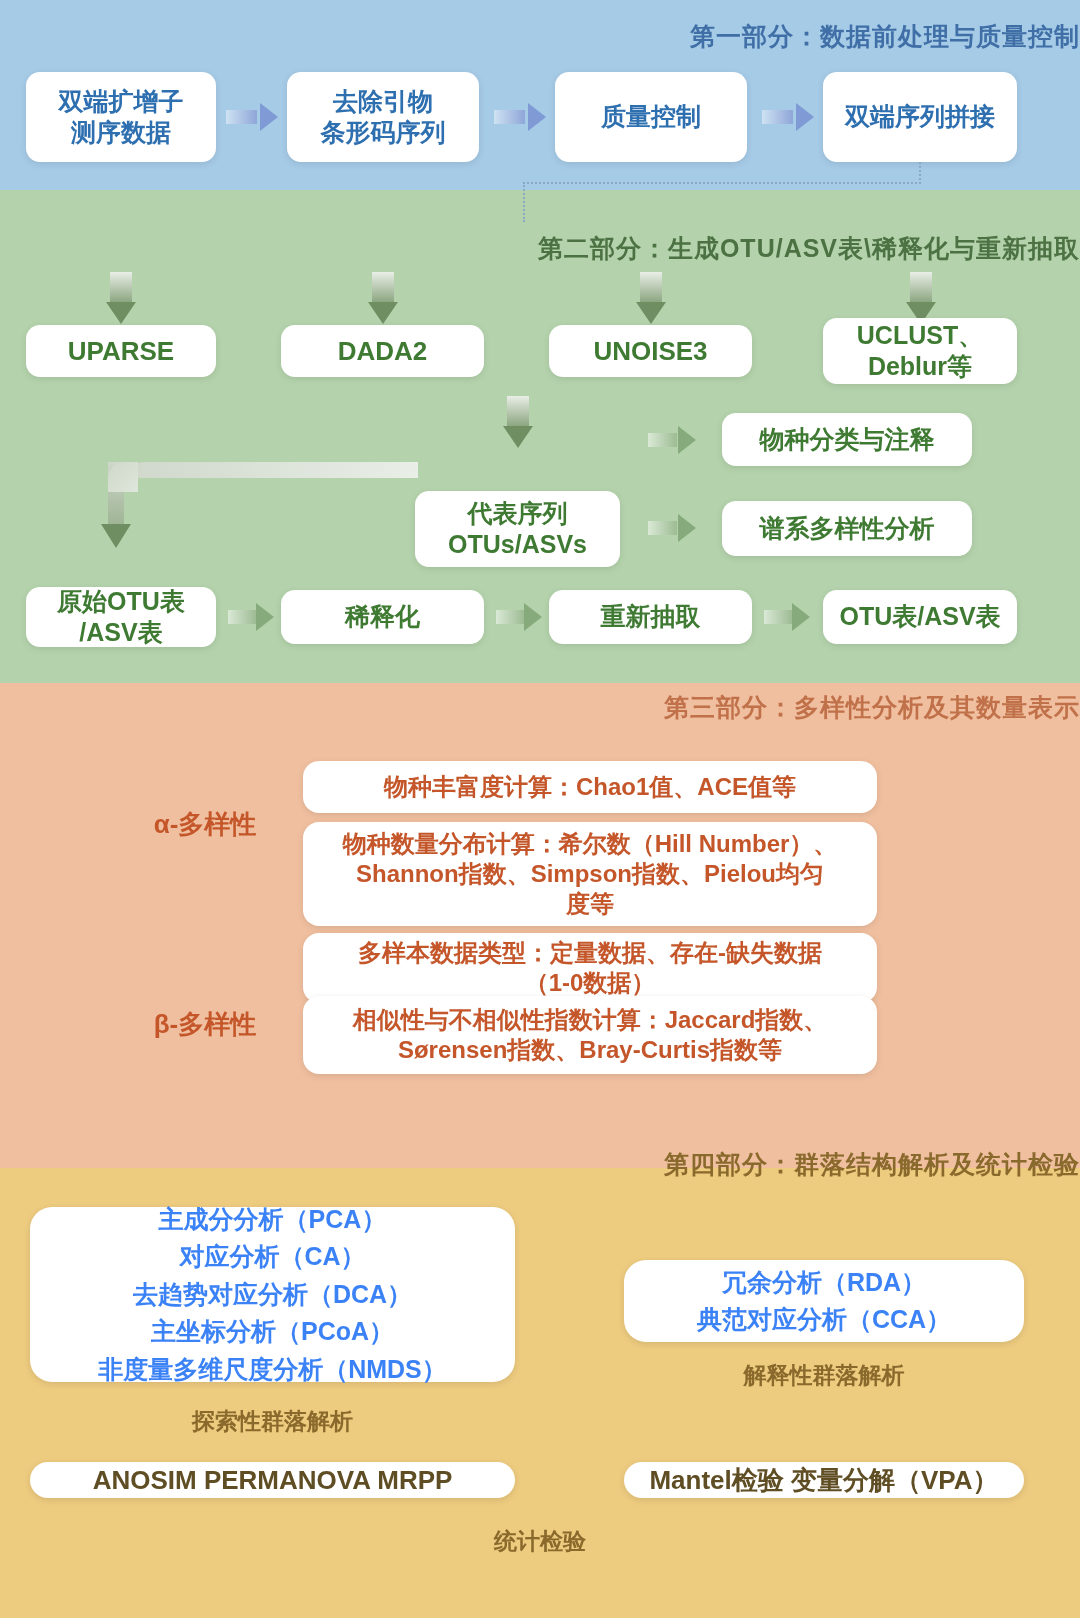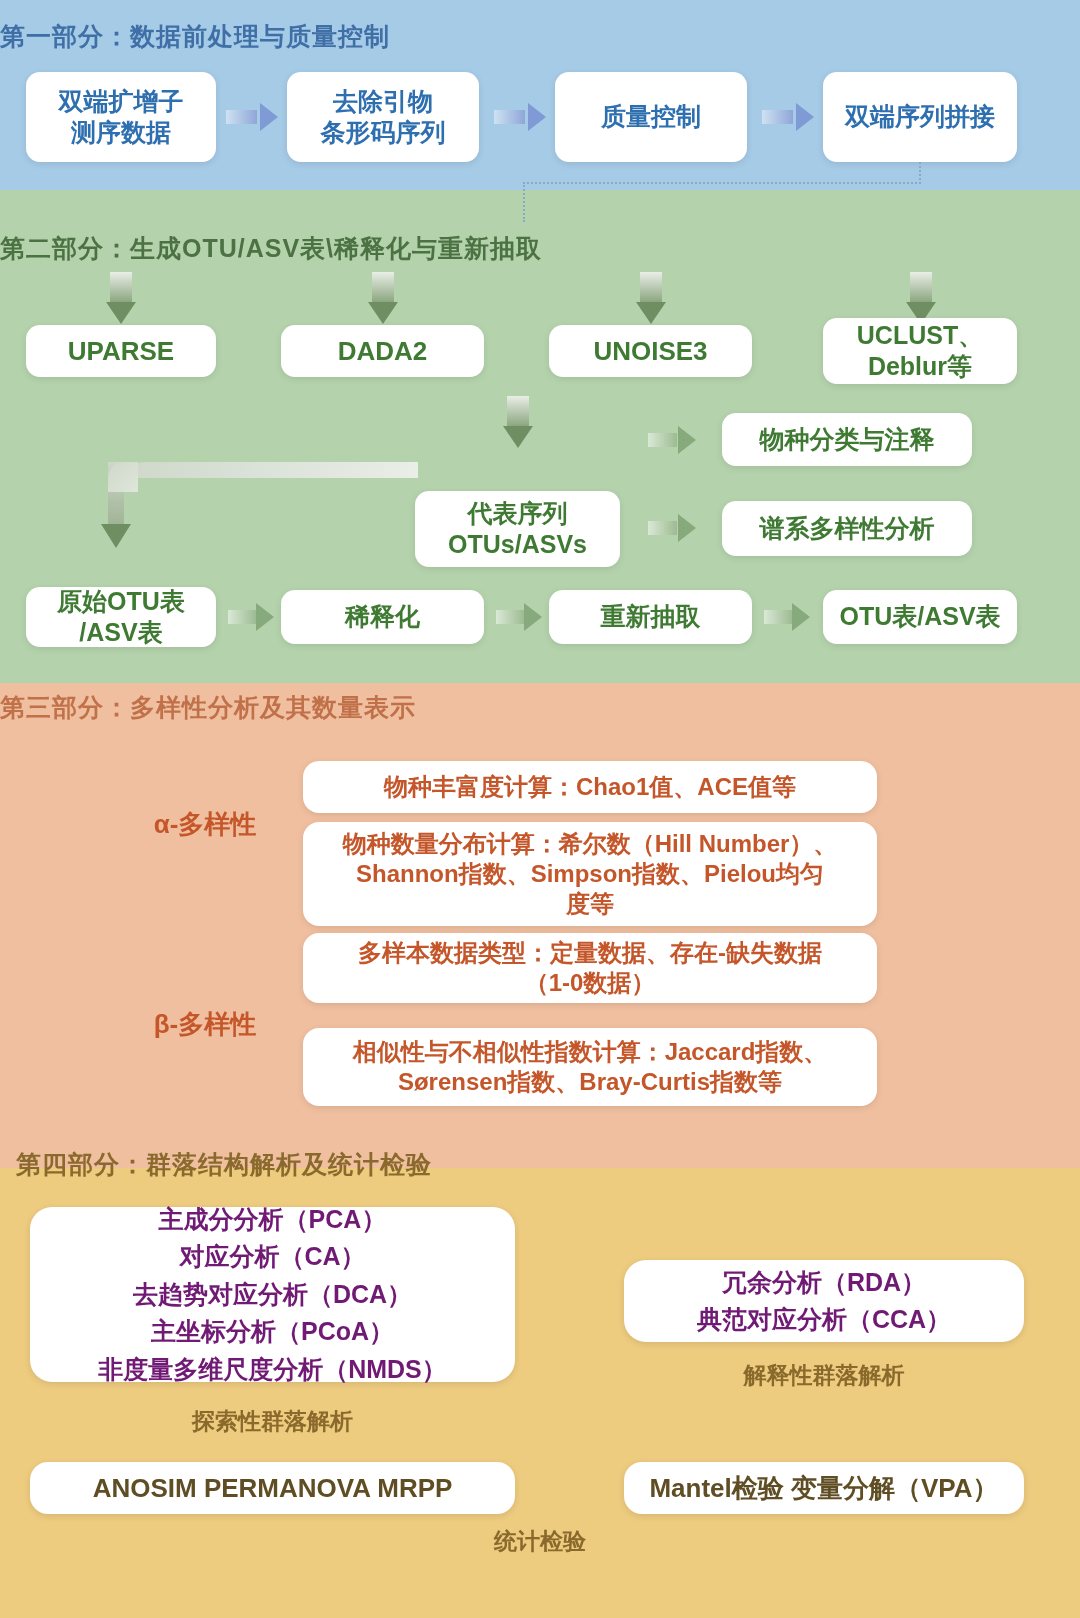--- a/index.html
+++ b/index.html
@@ -20,21 +20,21 @@
   .band { position: absolute; left: 0; width: 1080px; }
   .band-1 { top: 0;     height: 190px;  background: #a6cbe7; }
   .band-2 { top: 190px; height: 493px;  background: #b4d3ac; }
   .band-3 { top: 683px; height: 485px;  background: #f0bf9f; }
   .band-4 { top: 1168px; height: 450px; background: #edcb7f; }
 
   
   .sec-title {
     position: absolute;
     width: 100%;
-    text-align: left;
+    text-align: right;
     font-weight: bold;
     letter-spacing: 1px;
   }
   .t1 { top: 20px;   font-size: 25px; color: #3f6fa6; }
   .t2 { top: 232px;  font-size: 25px; color: #4c7142; }
   .t3 { top: 689px;  font-size: 25px; color: #c0714a; }
   .t4 { top: 1146px; font-size: 25px; color: #8a6a2c; padding-left: 16px; }
   .t3 { top: 691px; }
   .t4 { top: 1148px; }
 
@@ -193,47 +193,47 @@
     left: 303px;
     width: 574px;
     font-size: 24px;
     color: #c4562a;
     border-radius: 16px;
     padding: 8px 14px;
   }
   .s3a { top: 761px; height: 52px; }
   .s3b { top: 822px; height: 104px; }
   .s3c { top: 933px; height: 70px; }
-  .s3d { top: 1028px; height: 78px; }
+  .s3d { top: 996px; height: 78px; }
 
   
   .s4box {
     border-radius: 22px;
     font-size: 25px;
-    color: #701a75;
+    color: #3b82f6;
     line-height: 1.5;
     flex-direction: column;
   }
   .s4left  { left: 30px;  top: 1207px; width: 485px; height: 175px; }
   .s4right { left: 624px; top: 1260px; width: 400px; height: 82px; }
 
   .s4caption {
     position: absolute;
     font-size: 23px;
     font-weight: bold;
     color: #8a6a2c;
     text-align: center;
   }
   .cap-left  { left: 30px;  top: 1406px; width: 485px; }
   .cap-right { left: 624px; top: 1360px; width: 400px; }
   .cap-stat  { left: 0;     top: 1526px; width: 1080px; }
 
   .s4bottom {
     border-radius: 18px;
-    height: 52px;
+    height: 36px;
     font-size: 26px;
     color: #5f4d23;
   }
   .sb-left  { left: 30px;  top: 1462px; width: 485px; }
   .sb-right { left: 624px; top: 1462px; width: 400px; }
 
   .line { display: block; }
 </style>
 </head>
 <body>

